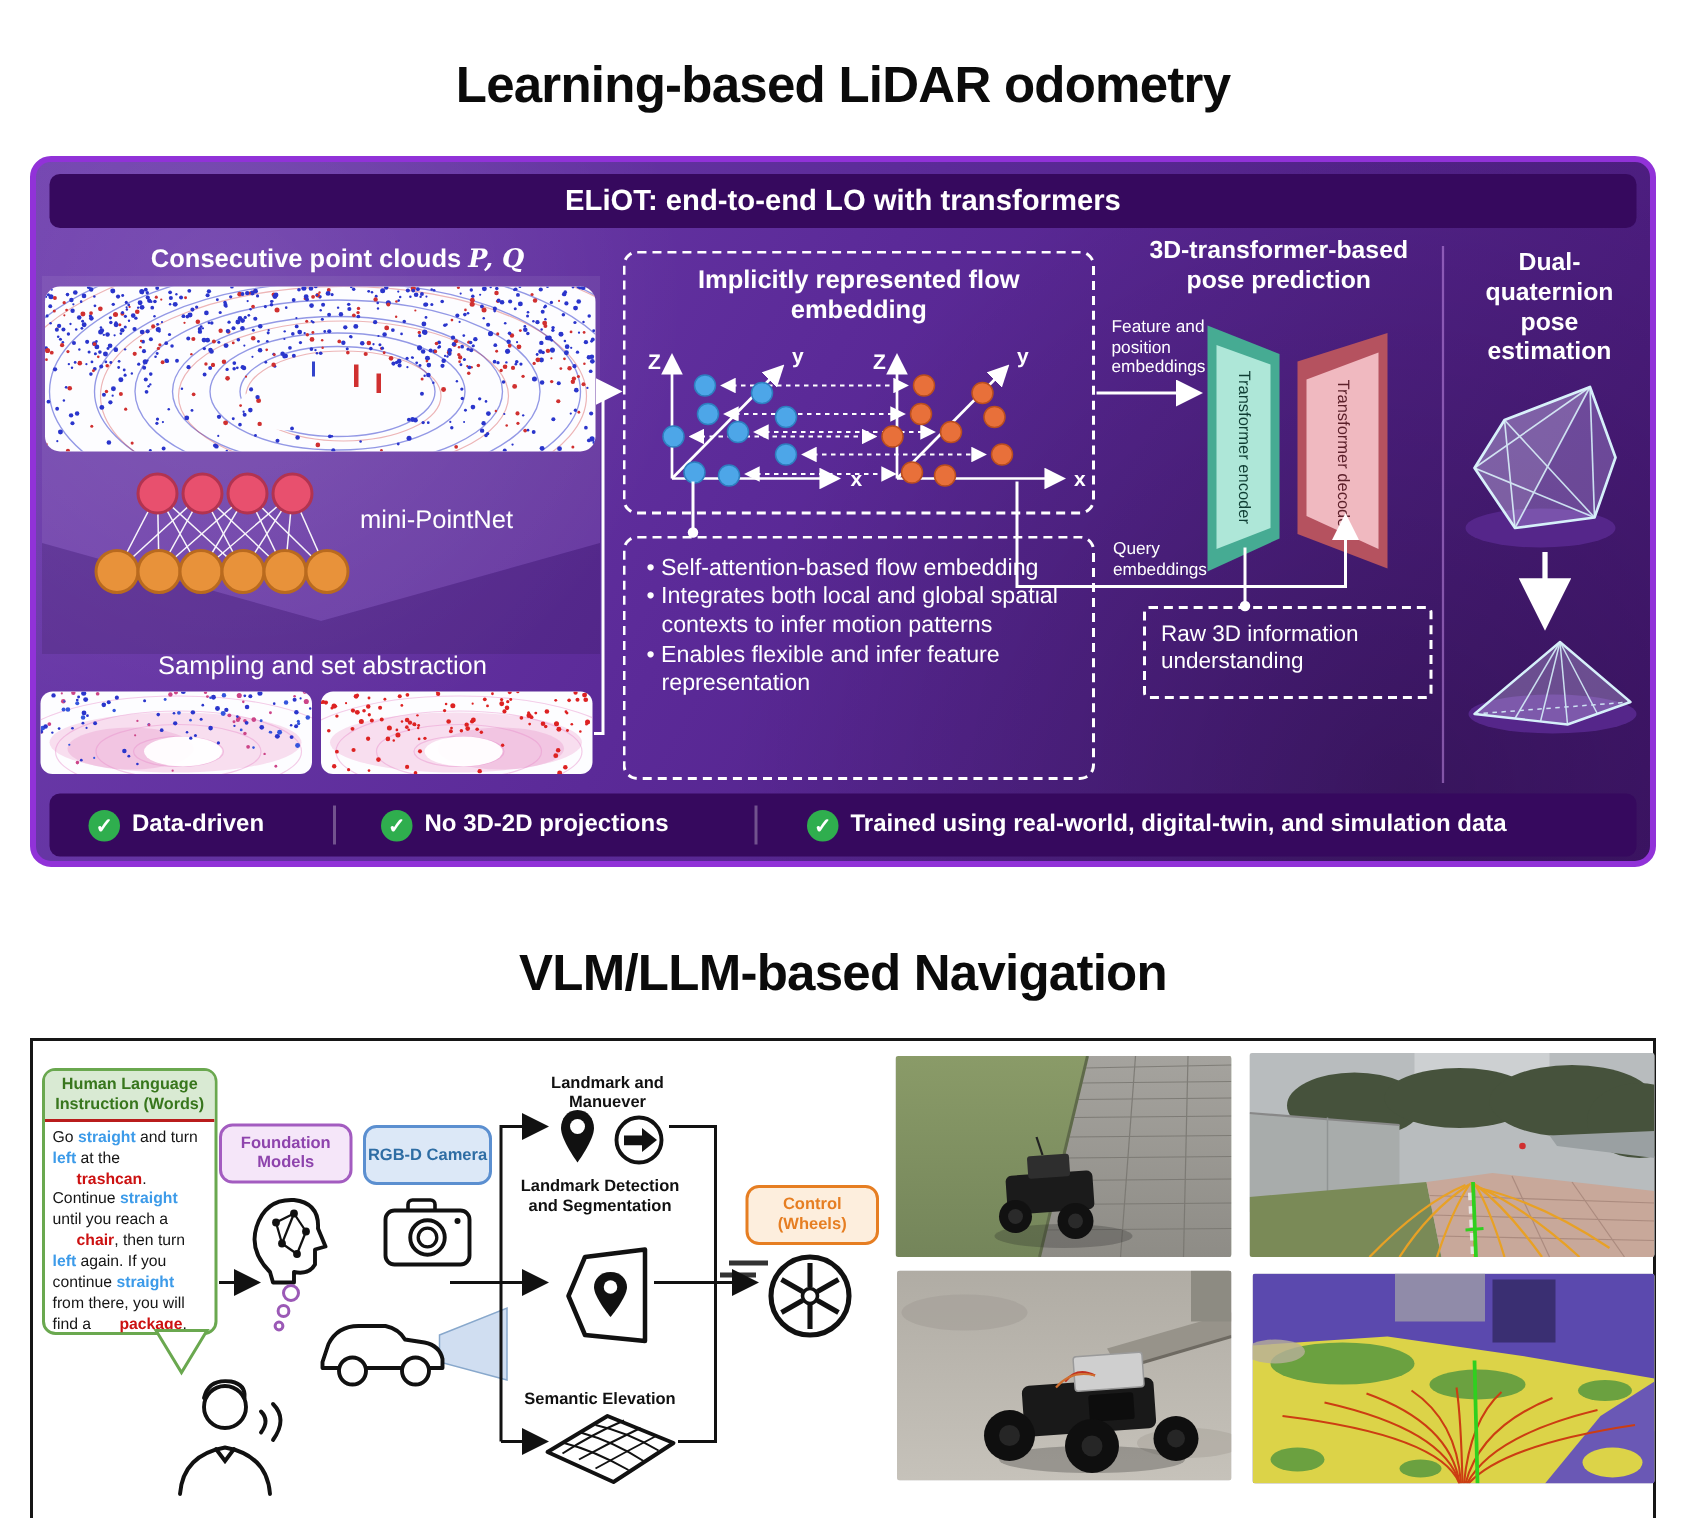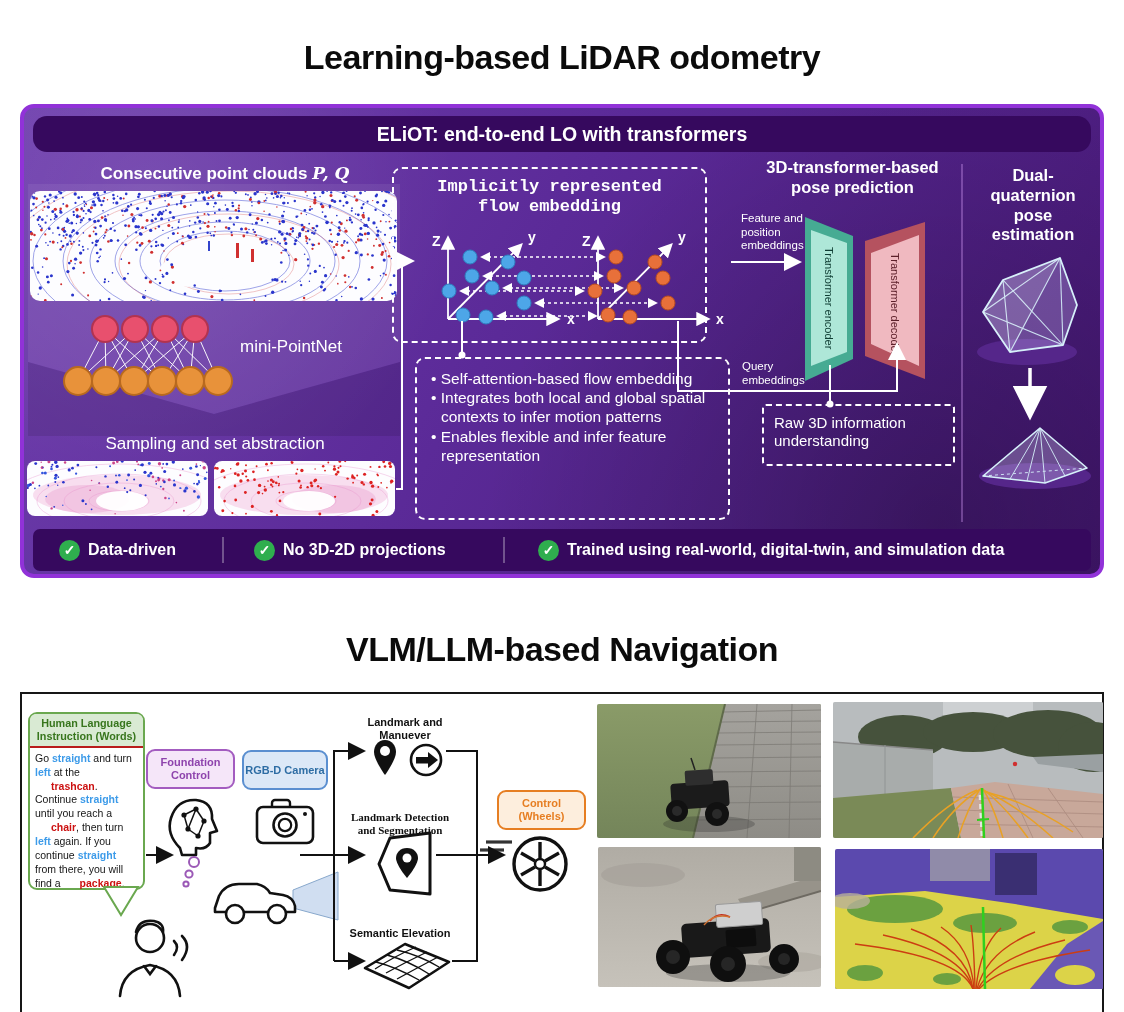--- a/index.html
+++ b/index.html
@@ -9,21 +9,21 @@
   .sec-title{width:100%;text-align:center;font-size:34px;font-weight:700;color:#0b0b0b;letter-spacing:-0.5px;}
 
   
   .eliot-panel{left:20px;top:80px;width:1084px;height:474px;border:4px solid #9132d8;border-radius:14px;
     box-sizing:border-box;
     background:
       radial-gradient(circle at 12% 20%, rgba(255,255,255,0.10), rgba(255,255,255,0) 30%),
       radial-gradient(circle at 85% 90%, rgba(0,0,0,0.25), rgba(0,0,0,0) 45%),
       linear-gradient(120deg,#6f3fae 0%,#5b2a98 45%,#451773 100%);}
   .eliot-bar{background:#36095e;border-radius:7px;color:#fff;display:flex;align-items:center;justify-content:center;}
-  .eliot-header{left:33px;top:92px;width:1058px;height:36px;font-size:19.5px;font-weight:700;border-radius:14px;}
+  .eliot-header{left:33px;top:92px;width:1058px;height:36px;font-size:19.5px;font-weight:700;}
   .col-title{color:#fff;font-weight:700;font-size:17px;text-align:center;}
   .white-card{background:#fdfdff;border-radius:10px;overflow:hidden;}
   .dashed-box{border:2px dashed #fff;border-radius:10px;box-sizing:border-box;}
   .small-label{color:#fff;font-size:11.5px;line-height:1.18;}
   .bullets{color:#fff;font-size:15.5px;line-height:1.24;padding:10px 12px;box-sizing:border-box;}
   .bullets div{padding-left:12px;text-indent:-10px;}
   .vtext{writing-mode:vertical-lr;display:flex;align-items:center;justify-content:center;
          font-size:11px;font-weight:500;text-align:center;line-height:1.15;}
   .raw3d{border:2px dashed #fff;border-radius:4px;color:#fff;font-size:15px;line-height:1.2;
          padding:8px 10px;box-sizing:border-box;}
@@ -1098,21 +1098,21 @@
           <circle cx="33.9" cy="19.3" r="1.33" fill="#dd2222"></circle>
           <circle cx="150.6" cy="13.3" r="1.54" fill="#dd2222"></circle>
           <circle cx="105.8" cy="53.1" r="1.48" fill="#dd2222"></circle>
           <circle cx="7.3" cy="11.0" r="1.00" fill="#dd2222"></circle>
           <circle cx="177.4" cy="0.5" r="1.02" fill="#dd2222"></circle>
           <circle cx="26.9" cy="20.0" r="1.67" fill="#dd2222"></circle>
         </g>
     </svg>
   </div>
 
-  <div class="abs dashed-box" style="left:392px;top:143px;width:315px;height:176px;font-family:Liberation Mono, monospace;">
+  <div class="abs dashed-box" style="left:415px;top:143px;width:315px;height:176px;">
     <div class="col-title" style="padding:8px 20px 0;font-size:17px;line-height:1.2;">Implicitly represented flow embedding</div>
   </div>
 
   <svg class="abs" style="left:418px;top:200px;" width="309" height="115" viewBox="0 0 309 115">
     <defs>
       <marker id="aw2" markerWidth="8" markerHeight="8" refX="6.5" refY="4" orient="auto-start-reverse">
         <path d="M0,0 L8,4 L0,8 z" fill="#fff"></path>
       </marker>
     </defs>
 
@@ -1255,21 +1255,21 @@
     <g stroke="#111" stroke-width="2.6" fill="none" stroke-linecap="round">
       <circle cx="38" cy="24" r="14"></circle>
       <path d="M24,18 Q27,5 42,7 Q52,9 51,18"></path>
       <path d="M8,82 Q10,56 38,51 Q66,56 68,82"></path>
       <path d="M32,52 L38,60 L44,52"></path>
       <path d="M62,27 q6,6 0,14"></path>
       <path d="M70,22 q10,10 0,24"></path>
     </g>
   </svg>
 
-  <div class="abs flow-box fb-found">Foundation Control</div>
+  <div class="abs flow-box fb-found">Foundation Models</div>
   <svg class="abs" style="left:158px;top:768px;" width="62" height="98" viewBox="0 0 62 98">
     <path d="M22,56 Q8,42 13,26 Q19,7 38,8 Q55,10 54,27 L59,39 L52,41 L52,51 Q48,58 38,56 L38,63 L24,63 Z" fill="#fff" stroke="#111" stroke-width="2.6" stroke-linejoin="round"></path>
     <g fill="#111">
       <circle cx="26" cy="23" r="2.6"></circle>
         <circle cx="38" cy="17" r="2.6"></circle>
         <circle cx="46" cy="29" r="2.6"></circle>
       <circle cx="30" cy="37" r="2.6"></circle>
         <circle cx="40" cy="44" r="2.6"></circle>
     </g>
     <g stroke="#111" stroke-width="1.5">
@@ -1297,21 +1297,21 @@
   </svg>
 
   <svg class="abs" style="left:205px;top:838px;" width="135" height="72" viewBox="0 0 135 72">
     <polygon points="88,28 133,10 133,58 88,46" fill="rgba(150,182,224,0.45)" stroke="#88a8cc" stroke-width="1"></polygon>
     <path d="M10,46 L14,34 Q20,22 34,22 L52,22 Q61,24 65,31 L78,33 Q88,35 90,44 L90,50 L10,50 Z" fill="#fff" stroke="#111" stroke-width="2.6" stroke-linejoin="round"></path>
     <circle cx="30" cy="52" r="9" fill="#fff" stroke="#111" stroke-width="2.6"></circle>
     <circle cx="72" cy="52" r="9" fill="#fff" stroke="#111" stroke-width="2.6"></circle>
   </svg>
 
   <div class="out-label" style="left:355px;top:692px;width:100px;">Landmark and Manuever</div>
-  <div class="out-label" style="left:344px;top:787px;width:112px;font-family:Liberation Serif, serif;">Landmark Detection and Segmentation</div>
+  <div class="out-label" style="left:344px;top:761px;width:112px;">Landmark Detection and Segmentation</div>
   <div class="out-label" style="left:344px;top:903px;width:112px;">Semantic Elevation</div>
 
   <svg class="abs" style="left:372px;top:714px;" width="26" height="40" viewBox="0 0 26 40">
     <path d="M13,2 C6,2 2,8 2,14 C2,22 13,37 13,37 C13,37 24,22 24,14 C24,8 20,2 13,2 Z" fill="#111"></path>
     <circle cx="13" cy="13" r="5" fill="#fff"></circle>
   </svg>
   <svg class="abs" style="left:408px;top:718px;" width="36" height="36" viewBox="0 0 36 36">
     <circle cx="18" cy="18" r="15" fill="#fff" stroke="#111" stroke-width="2.6"></circle>
     <rect x="8" y="15" width="12" height="6.5" fill="#111"></rect>
     <polygon points="20,10 20,26 30,18" fill="#111"></polygon>

